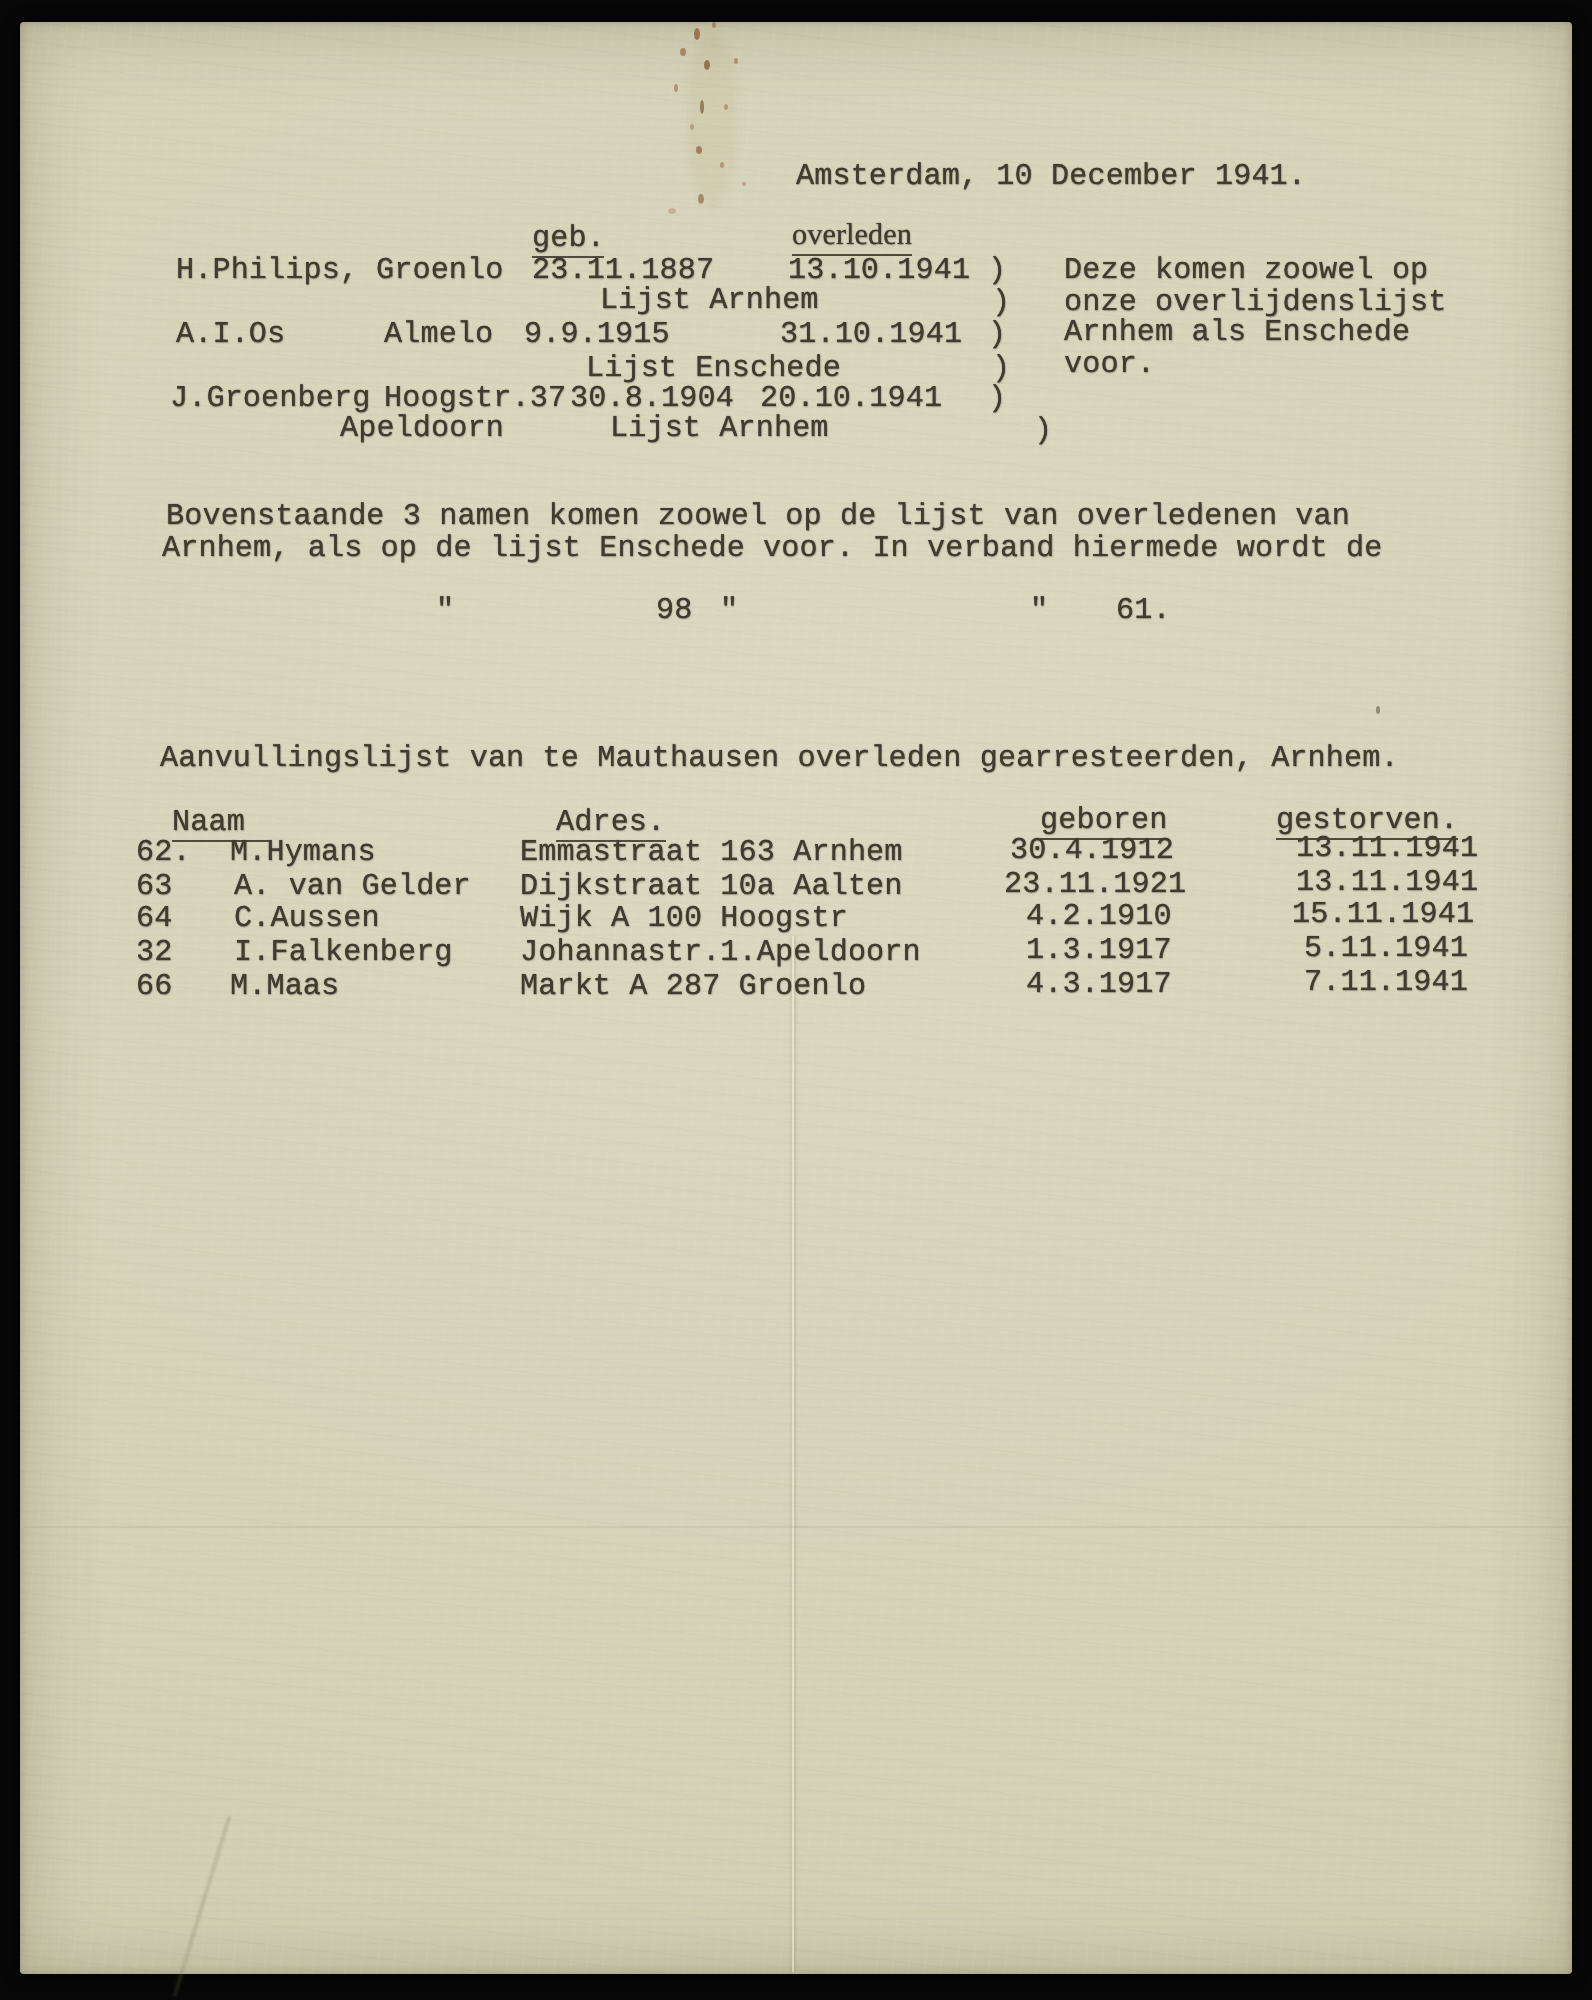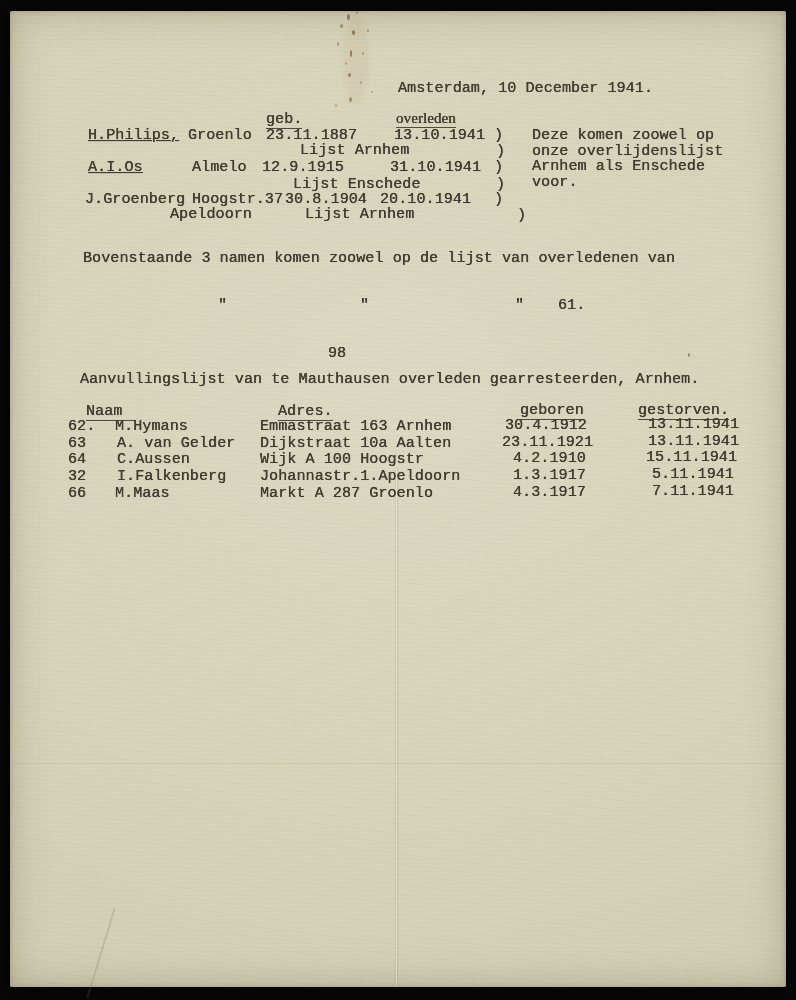--- a/index.html
+++ b/index.html
@@ -57,53 +57,54 @@
 
   <div class="crease" style="left:396px;top:468px;width:1px;height:518px;background:rgba(238,235,214,0.55);box-shadow:1px 0 1px rgba(115,108,82,0.20), -1px 0 1px rgba(115,108,82,0.14);"></div>
   <div class="crease" style="left:12px;top:763px;width:772px;height:1px;background:rgba(115,108,82,0.08);"></div>
   <div class="crease" style="left:100px;top:906px;width:1.5px;height:94px;background:rgba(115,108,82,0.22);transform:rotate(17deg);filter:blur(0.4px);"></div>
 
   <span class="t" style="left:398px;top:81px;">Amsterdam, 10 December 1941.</span>
 
   <span class="t u" style="left:266px;top:112px;">geb.</span>
   <span class="t u" style="left:396px;top:111px;font-family:Liberation Serif, serif;">overleden</span>
 
-  <span class="t" style="left:88px;top:128px;text-decoration:underline;">H.Philips,</span>
+  <span class="t" style="left:88px;top:128px;">H.Philips,</span>
   <span class="t" style="left:188px;top:128px;">Groenlo</span>
   <span class="t" style="left:266px;top:128px;">23.11.1887</span>
   <span class="t" style="left:394px;top:128px;">13.10.1941</span>
   <span class="t" style="left:494px;top:128px;">)</span>
   <span class="t" style="left:300px;top:143px;">Lijst Arnhem</span>
   <span class="t" style="left:496px;top:144px;">)</span>
 
-  <span class="t" style="left:88px;top:160px;text-decoration:underline;">A.I.Os</span>
+  <span class="t" style="left:88px;top:160px;">A.I.Os</span>
   <span class="t" style="left:192px;top:160px;">Almelo</span>
-  <span class="t" style="left:262px;top:160px;">12.9.1915</span>
+  <span class="t" style="left:262px;top:160px;">9.9.1915</span>
   <span class="t" style="left:390px;top:160px;">31.10.1941</span>
   <span class="t" style="left:494px;top:160px;">)</span>
   <span class="t" style="left:293px;top:177px;">Lijst Enschede</span>
   <span class="t" style="left:496px;top:177px;">)</span>
 
   <span class="t" style="left:85px;top:192px;">J.Groenberg</span>
   <span class="t" style="left:192px;top:192px;">Hoogstr.37</span>
   <span class="t" style="left:285px;top:192px;">30.8.1904</span>
   <span class="t" style="left:380px;top:192px;">20.10.1941</span>
   <span class="t" style="left:494px;top:192px;">)</span>
   <span class="t" style="left:170px;top:207px;">Apeldoorn</span>
   <span class="t" style="left:305px;top:207px;">Lijst Arnhem</span>
   <span class="t" style="left:517px;top:208px;">)</span>
 
   <span class="t" style="left:532px;top:128px;">Deze komen zoowel op</span>
   <span class="t" style="left:532px;top:144px;">onze overlijdenslijst</span>
   <span class="t" style="left:532px;top:159px;text-align:center;">Arnhem als Enschede</span>
   <span class="t" style="left:532px;top:175px;">voor.</span>
 
   <span class="t" style="left:83px;top:251px;">Bovenstaande 3 namen komen zoowel op de lijst van overledenen van</span>
+  <span class="t" style="left:81px;top:267px;">Arnhem, als op de lijst Enschede voor. In verband hiermede wordt de</span>
   <span class="t" style="left:218px;top:298px;">"</span>
-  <span class="t" style="left:328px;top:298px;margin-top:48px;">98</span>
+  <span class="t" style="left:328px;top:298px;">98</span>
   <span class="t" style="left:360px;top:298px;">"</span>
   <span class="t" style="left:515px;top:298px;">"</span>
   <span class="t" style="left:558px;top:298px;">61.</span>
 
   <span class="t" style="left:80px;top:372px;">Aanvullingslijst van te Mauthausen overleden gearresteerden, Arnhem.</span>
 
   <span class="t u u-wide" style="left:86px;top:404px;">Naam</span>
   <span class="t u" style="left:278px;top:404px;">Adres.</span>
   <span class="t u" style="left:520px;top:403px;">geboren</span>
   <span class="t u" style="left:638px;top:403px;">gestorven.</span>

